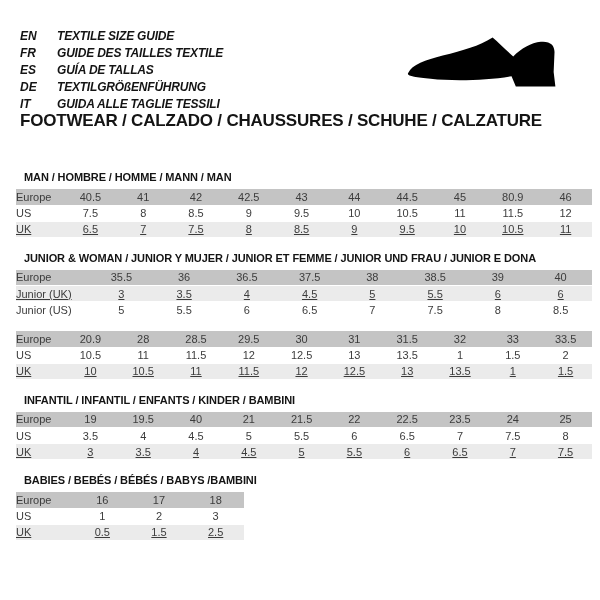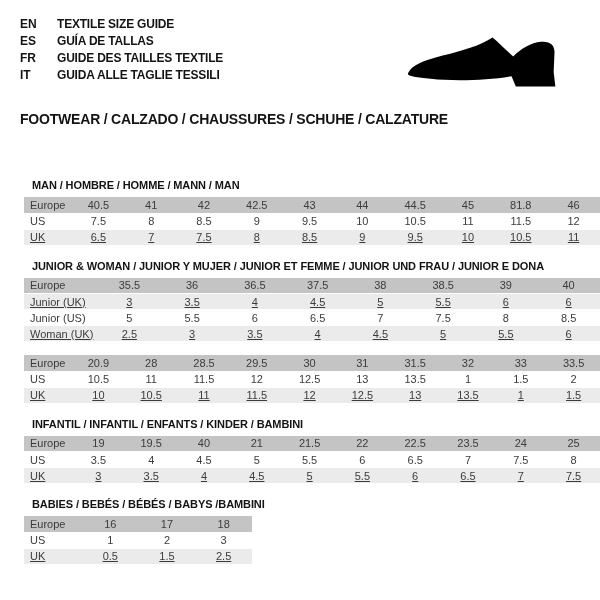--- a/index.html
+++ b/index.html
@@ -15,77 +15,81 @@
     width:600px;height:600px;
     font-family:"Liberation Sans", sans-serif;
     -webkit-font-smoothing:antialiased;
   }
   .page{
     position:relative;width:600px;height:600px;
     background:#fff;overflow:hidden;
   }
   
   .lang-block{
-    position:absolute;top:16px;left:20px;
+    position:absolute;top:28px;left:20px;font-style:italic;
   }
   .lang-row{
     display:flex;align-items:baseline;
     height:17px;line-height:17px;
     font-size:12px;font-weight:bold;color:var(--title-text);
   }
   .lang-code{width:37px;flex:0 0 37px;}
   .lang-text{white-space:nowrap;letter-spacing:-0.2px;}
   .category-line{
     position:absolute;top:111px;left:20px;
-    font-size:14px;font-weight:bold;color:var(--title-text);
+    font-size:17px;font-weight:bold;color:var(--title-text);
     letter-spacing:-0.2px;white-space:nowrap;
   }
   
   .shoe{position:absolute;left:398px;top:33px;}
   
   .tables{position:absolute;top:166px;left:12px;width:576px;}
-  .section{margin:12px;}
+  .section{margin:4px;}
   .section-title{
     font-size:11px;font-weight:bold;color:var(--title-text);
     line-height:14px;margin:0 0 5px 8px;
     letter-spacing:-0.1px;white-space:nowrap;
   }
   table.size-table{
     border-collapse:collapse;table-layout:fixed;
     margin:0 0 13px 0;
   }
   table.size-table td{
     height:16px;padding:0;
     font-size:11px;color:var(--cell-text);
     text-align:center;vertical-align:middle;
     border-bottom:1px solid #fff;
     overflow:hidden;white-space:nowrap;
   }
-  table.size-table td.label{text-align:left;padding-left:6px;}
+  table.size-table td.label{text-align:left;padding-left:0;}
   tr.row-header td{background:var(--header-row-bg);}
   tr.row-white td{background:var(--row-bg);}
   tr.row-light td{background:var(--alt-row-bg);text-decoration:underline;}
 </style>
 </head>
 <body>
 
 <div class="page">
 
   <div class="lang-block">
       <div class="lang-row">
         <span class="lang-code">EN</span>
         <span class="lang-text">TEXTILE SIZE GUIDE</span>
       </div>
       <div class="lang-row">
+        <span class="lang-code">FR</span>
+        <span class="lang-text">GUIDE DES TAILLES TEXTILE</span>
+      </div>
+      <div class="lang-row">
         <span class="lang-code">ES</span>
         <span class="lang-text">GUÍA DE TALLAS</span>
       </div>
       <div class="lang-row">
-        <span class="lang-code">FR</span>
-        <span class="lang-text">GUIDE DES TAILLES TEXTILE</span>
+        <span class="lang-code">DE</span>
+        <span class="lang-text">TEXTILGRÖßENFÜHRUNG</span>
       </div>
       <div class="lang-row">
         <span class="lang-code">IT</span>
         <span class="lang-text">GUIDA ALLE TAGLIE TESSILI</span>
       </div>
     </div>
 
   <div class="category-line">FOOTWEAR / CALZADO / CHAUSSURES / SCHUHE / CALZATURE</div>
 
   <svg class="shoe" width="172" height="64" viewBox="0 0 200 74" aria-hidden="true">
@@ -125,21 +129,21 @@
             <tr class="row-header">
               <td class="label">Europe</td>
               <td class="val">40.5</td>
               <td class="val">41</td>
               <td class="val">42</td>
               <td class="val">42.5</td>
               <td class="val">43</td>
               <td class="val">44</td>
               <td class="val">44.5</td>
               <td class="val">45</td>
-              <td class="val">81.8</td>
+              <td class="val">80.9</td>
               <td class="val">46</td>
             </tr>
             <tr class="row-white">
               <td class="label">US</td>
               <td class="val">7.5</td>
               <td class="val">8</td>
               <td class="val">8.5</td>
               <td class="val">9</td>
               <td class="val">9.5</td>
               <td class="val">10</td>
@@ -204,31 +208,20 @@
             <tr class="row-white">
               <td class="label">Junior (US)</td>
               <td class="val">5</td>
               <td class="val">5.5</td>
               <td class="val">6</td>
               <td class="val">6.5</td>
               <td class="val">7</td>
               <td class="val">7.5</td>
               <td class="val">8</td>
               <td class="val">8.5</td>
-            </tr>
-            <tr class="row-light">
-              <td class="label">Woman (UK)</td>
-              <td class="val">2.5</td>
-              <td class="val">3</td>
-              <td class="val">3.5</td>
-              <td class="val">4</td>
-              <td class="val">4.5</td>
-              <td class="val">5</td>
-              <td class="val">5.5</td>
-              <td class="val">6</td>
             </tr>
           </tbody>
         </table>
       </div>
       <div class="section">
         <table class="size-table" style="width: 576px;">
           <colgroup>
             <col style="width: 48px;">
             <col style="width: 52.8px;">
             <col style="width: 52.8px;">

